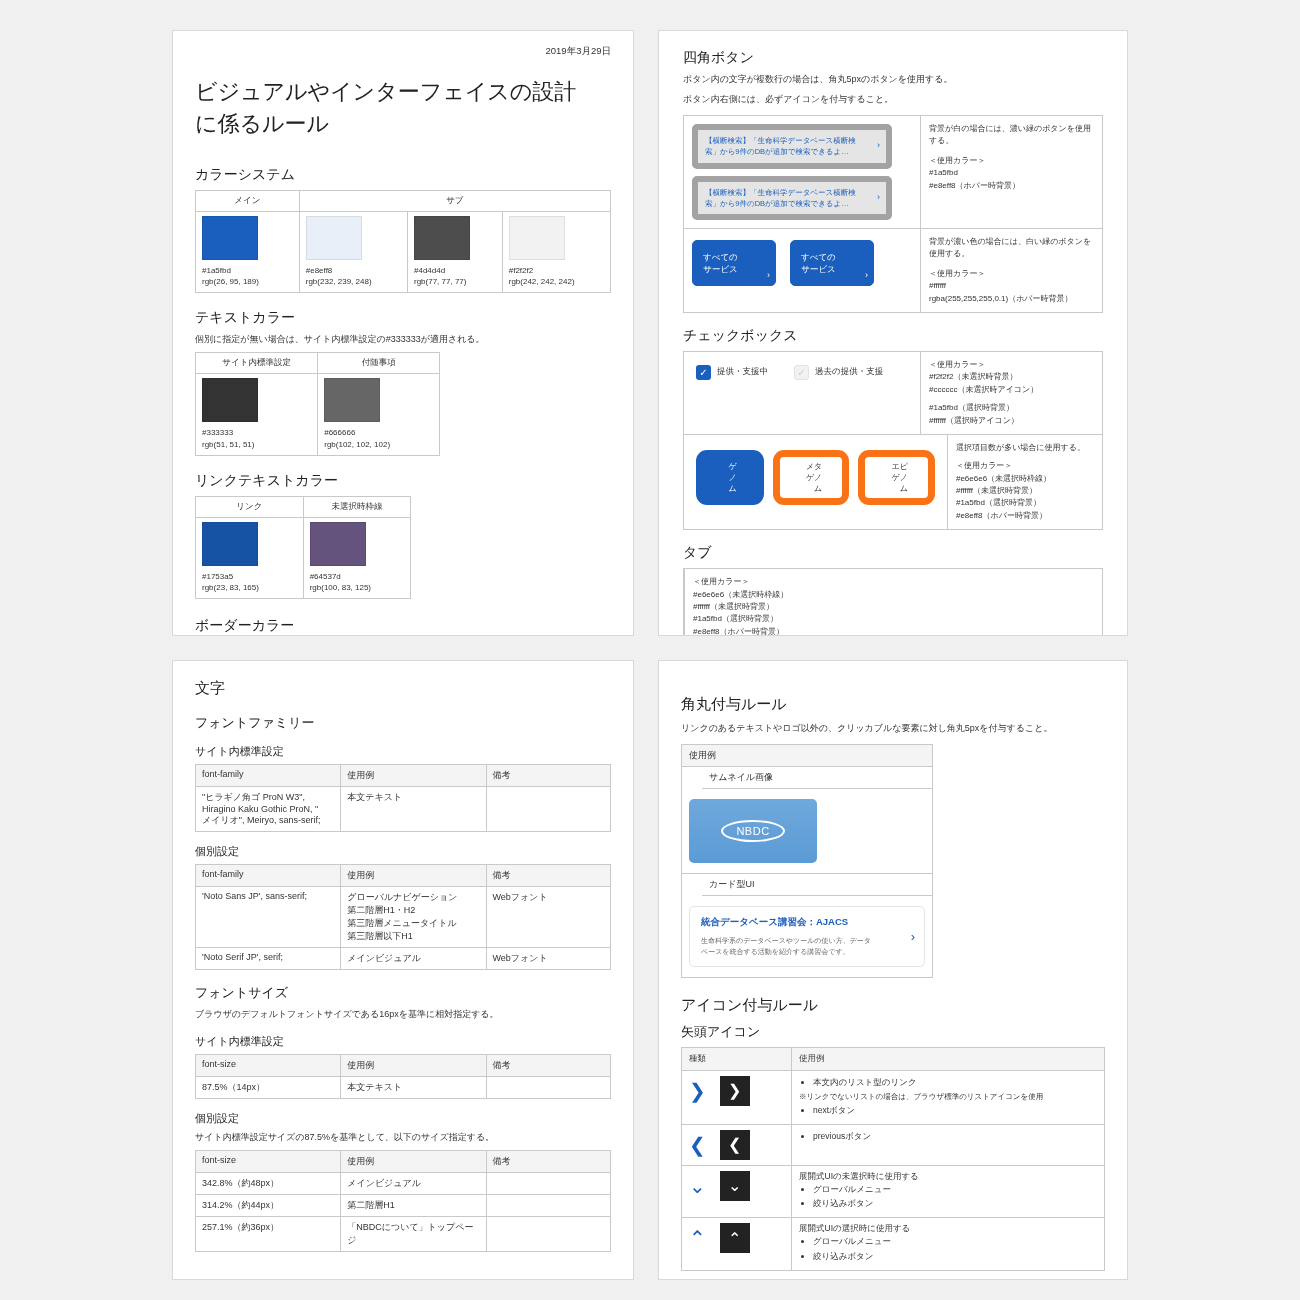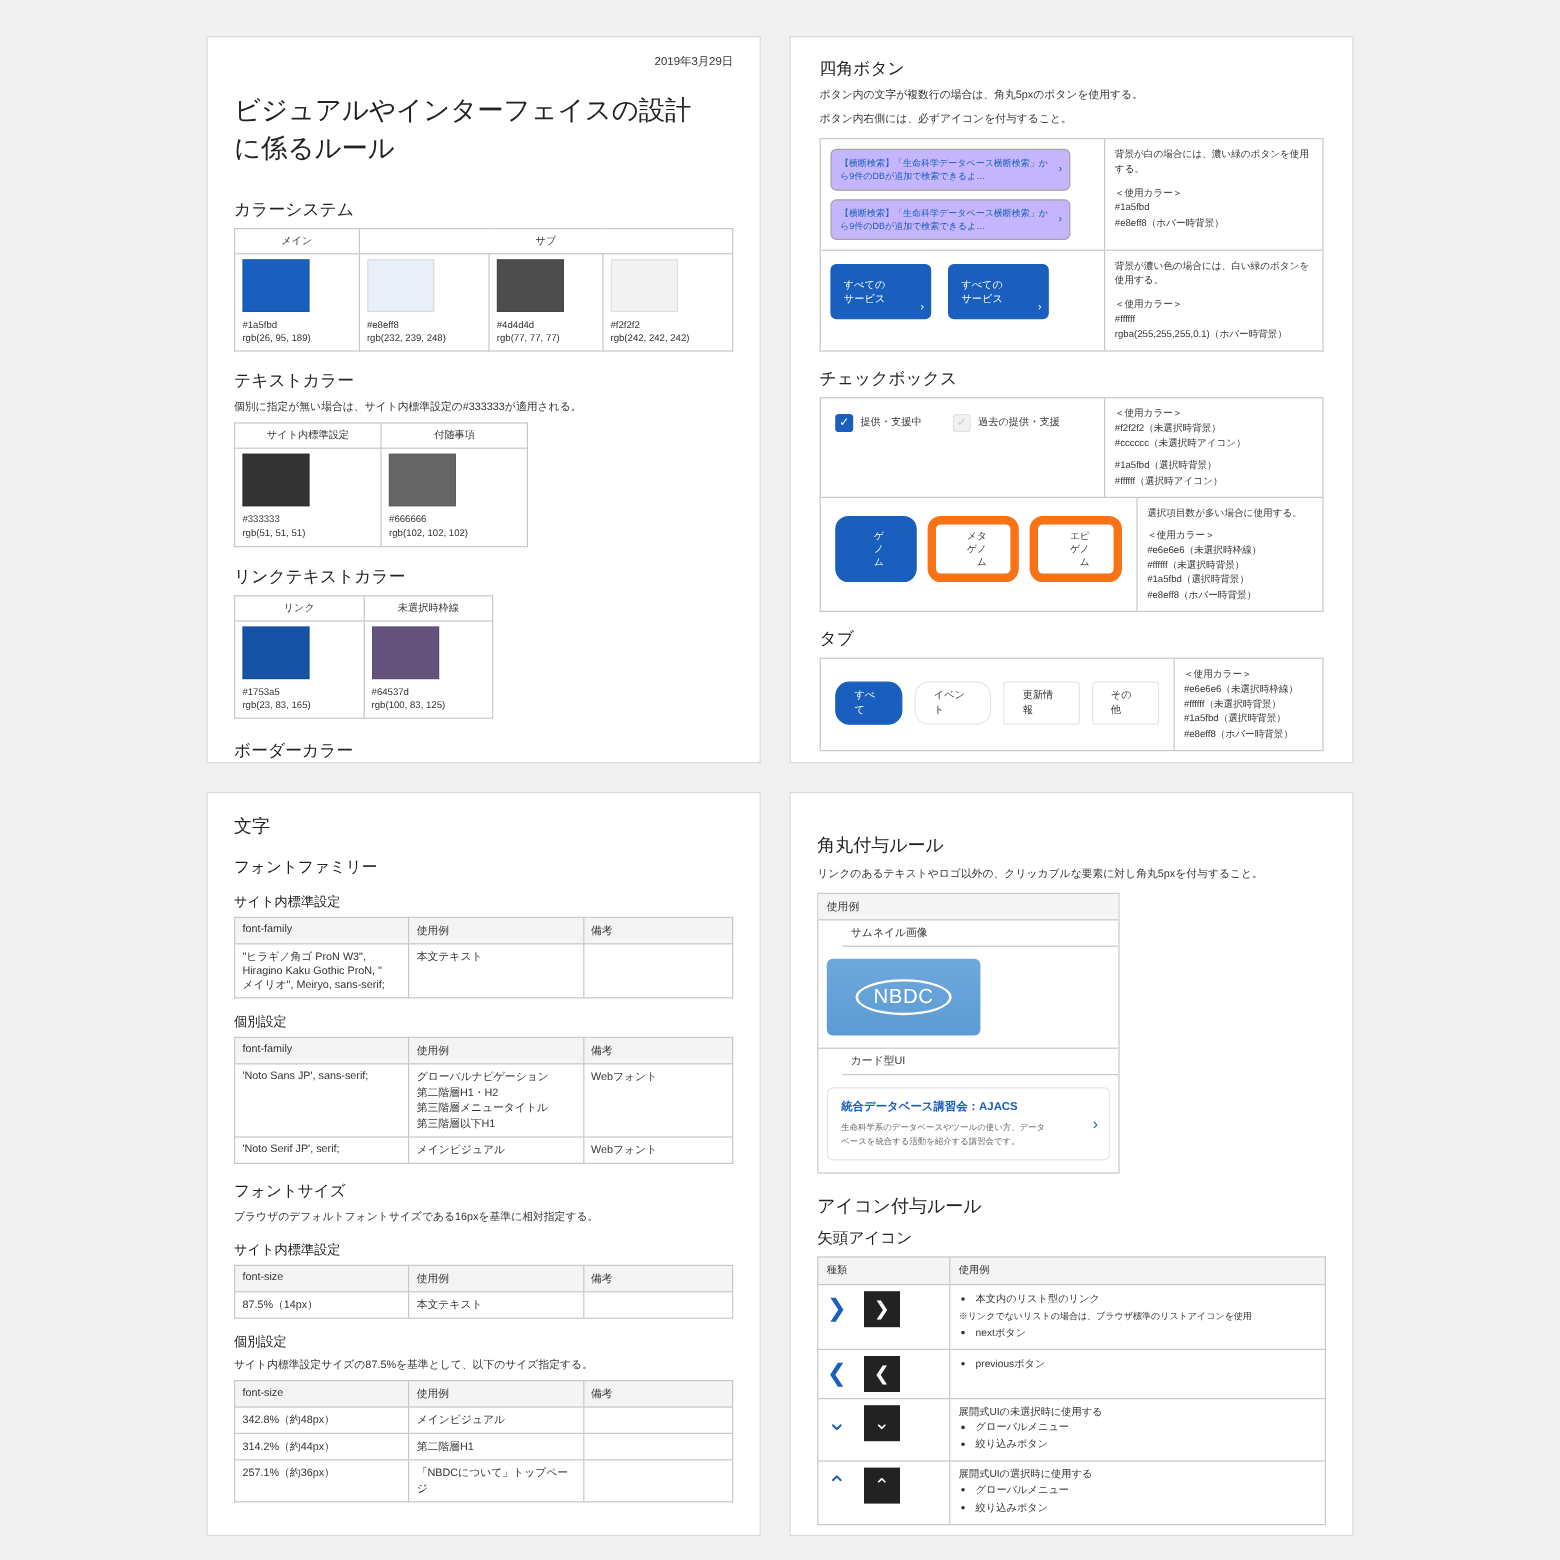--- a/index.html
+++ b/index.html
@@ -51,21 +51,21 @@
     border:1px solid #c9c9c9; padding:4px 6px; vertical-align:top; font-weight:400;
   }
   .sw { width:56px; height:44px; display:block; margin-bottom:5px; border:1px solid rgba(0,0,0,.08); }
   .swlabel { font-size:8px; line-height:1.45; color:#333; white-space:nowrap; }
 
   
   .blk { border:1px solid #c9c9c9; display:flex; margin-bottom:0; }
   .blk .left { flex:1 1 auto; padding:8px; }
   .blk .right { width:182px; border-left:1px solid #c9c9c9; padding:7px 8px; font-size:8px; line-height:1.55; }
   .btn-wide {
-    border:1px solid #a3a3a3; border-radius:5px; background:#c4b5fd;
+    border:6px solid #a3a3a3; border-radius:5px; background:#e5e5e5;
     font-size:7.5px; line-height:1.5; color:#1a5fbd; padding:5px 16px 5px 7px;
     position:relative; margin-bottom:7px; width:200px;
   }
   .btn-wide .chev { position:absolute; right:6px; top:50%; transform:translateY(-50%); color:#1a5fbd; font-size:9px;}
   .btn-solid {
     background:#1a5fbd; border:1px solid #1a5fbd; border-radius:5px; color:#fff;
     font-size:8.5px; line-height:1.45; width:84px; height:46px;
     display:flex; align-items:center; padding-left:10px; position:relative;
     margin-right:14px;
   }
@@ -91,21 +91,21 @@
   .ex-tbl { border:1px solid #c9c9c9; width:252px; font-size:9px; }
   .ex-hd { background:#f4f4f4; border-bottom:1px solid #c9c9c9; padding:4px 7px; }
   .ex-sub { border-bottom:1px solid #c9c9c9; padding:4px 7px;margin-left:20px; }
   .ex-body { padding:10px 7px; }
   .thumb {
     width:128px; height:64px; border-radius:5px;
     background:linear-gradient(180deg,#6fa8dc 0%,#5b9bd5 100%);
     display:flex; align-items:center; justify-content:center;
   }
   .thumb .oval {
-    border:2px solid #fff; border-radius:50%; color:#fff; font-size:17px;
+    border:2px solid #fff; border-radius:50%; color:#fff; font-size:11px;
     padding:3px 13px; letter-spacing:.5px;
   }
   .card {
     border:1px solid #e4e4e4; border-radius:5px; padding:9px 11px;
     position:relative; width:236px;
   }
   .card .t { color:#1a5fbd; font-size:9.5px; font-weight:bold; margin-bottom:6px; }
   .card .d { font-size:7px; color:#666; line-height:1.6; width:175px; }
   .card .chev { position:absolute; right:9px; top:50%; transform:translateY(-50%); color:#1a5fbd; font-size:13px; }
 
@@ -296,28 +296,20 @@
           <div>#e6e6e6（未選択時枠線）</div>
           <div>#ffffff（未選択時背景）</div>
           <div>#1a5fbd（選択時背景）</div>
           <div>#e8eff8（ホバー時背景）</div>
         </div>
       </div>
 
       <h2 class="sec" style="margin-top:14px">タブ</h2>
 
       <div class="blk">
-        <div class="left" style="padding:14px 10px;">
-          <div class="tab-row">
-            <span class="tab on">すべて</span>
-            <span class="tab">イベント</span>
-            <span class="tab sq">更新情報</span>
-            <span class="tab sq">その他</span>
-          </div>
-        </div>
         <div class="right" style="width:128px">
           <div>＜使用カラー＞</div>
           <div>#e6e6e6（未選択時枠線）</div>
           <div>#ffffff（未選択時背景）</div>
           <div>#1a5fbd（選択時背景）</div>
           <div>#e8eff8（ホバー時背景）</div>
         </div>
       </div>
     </div>
   </div>

